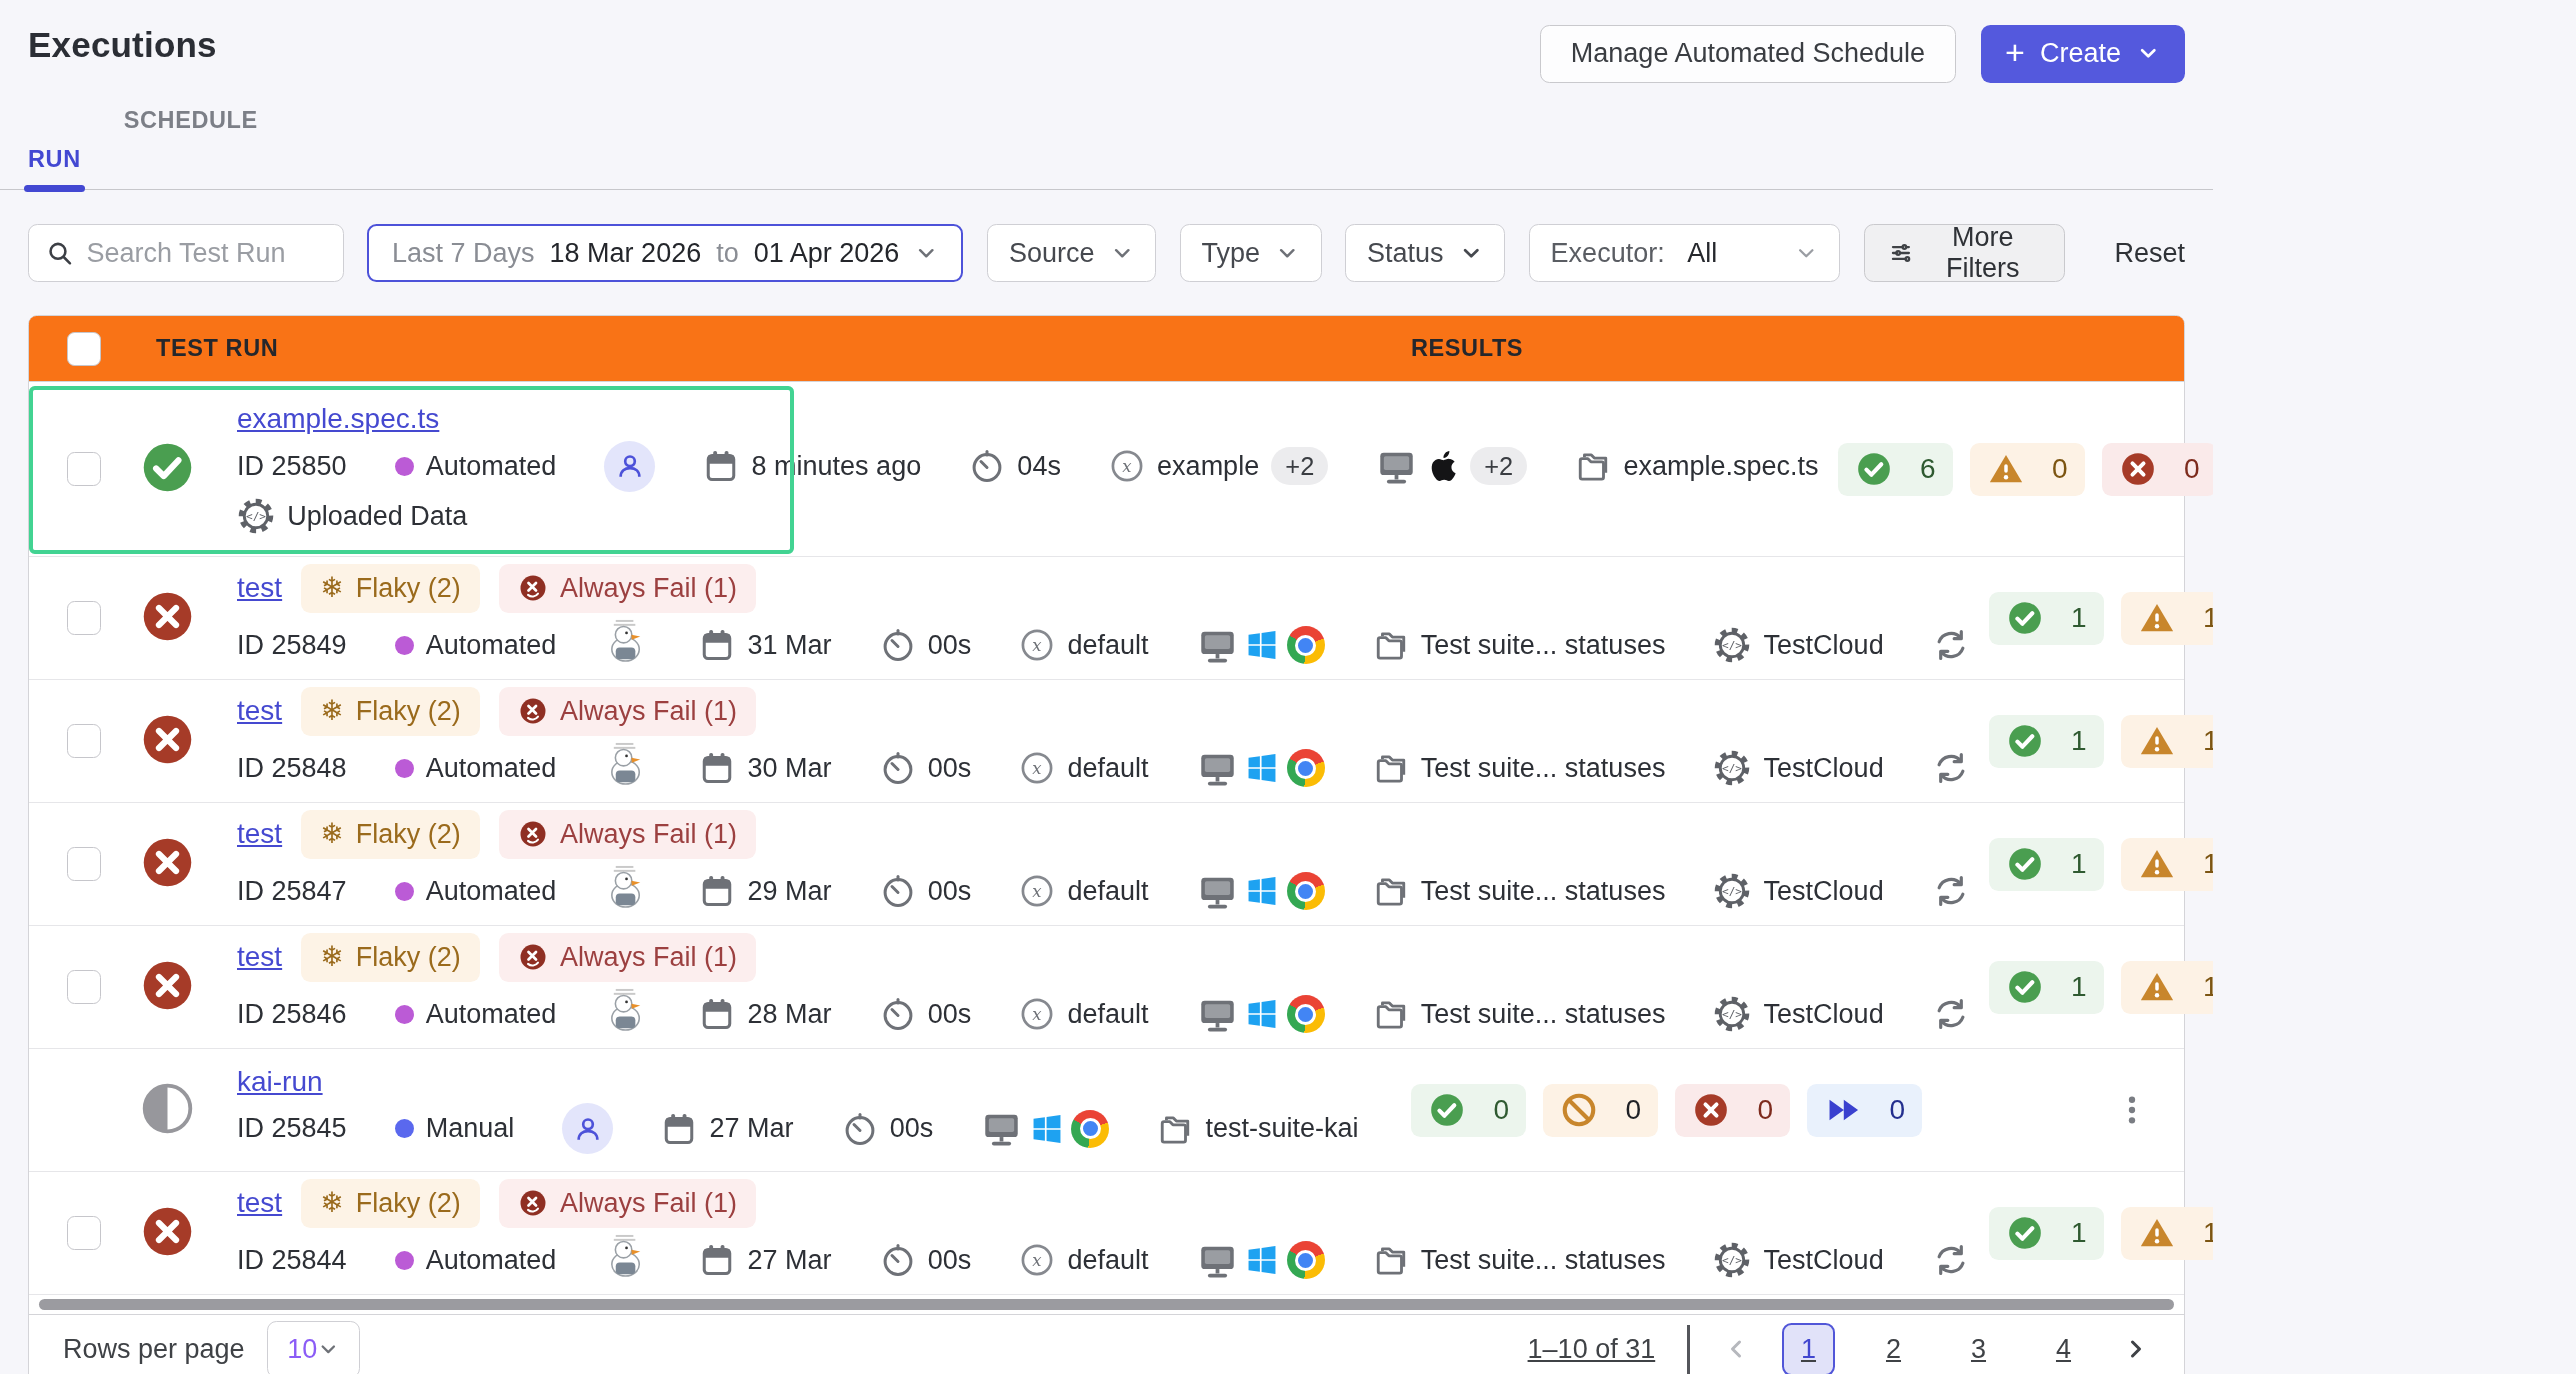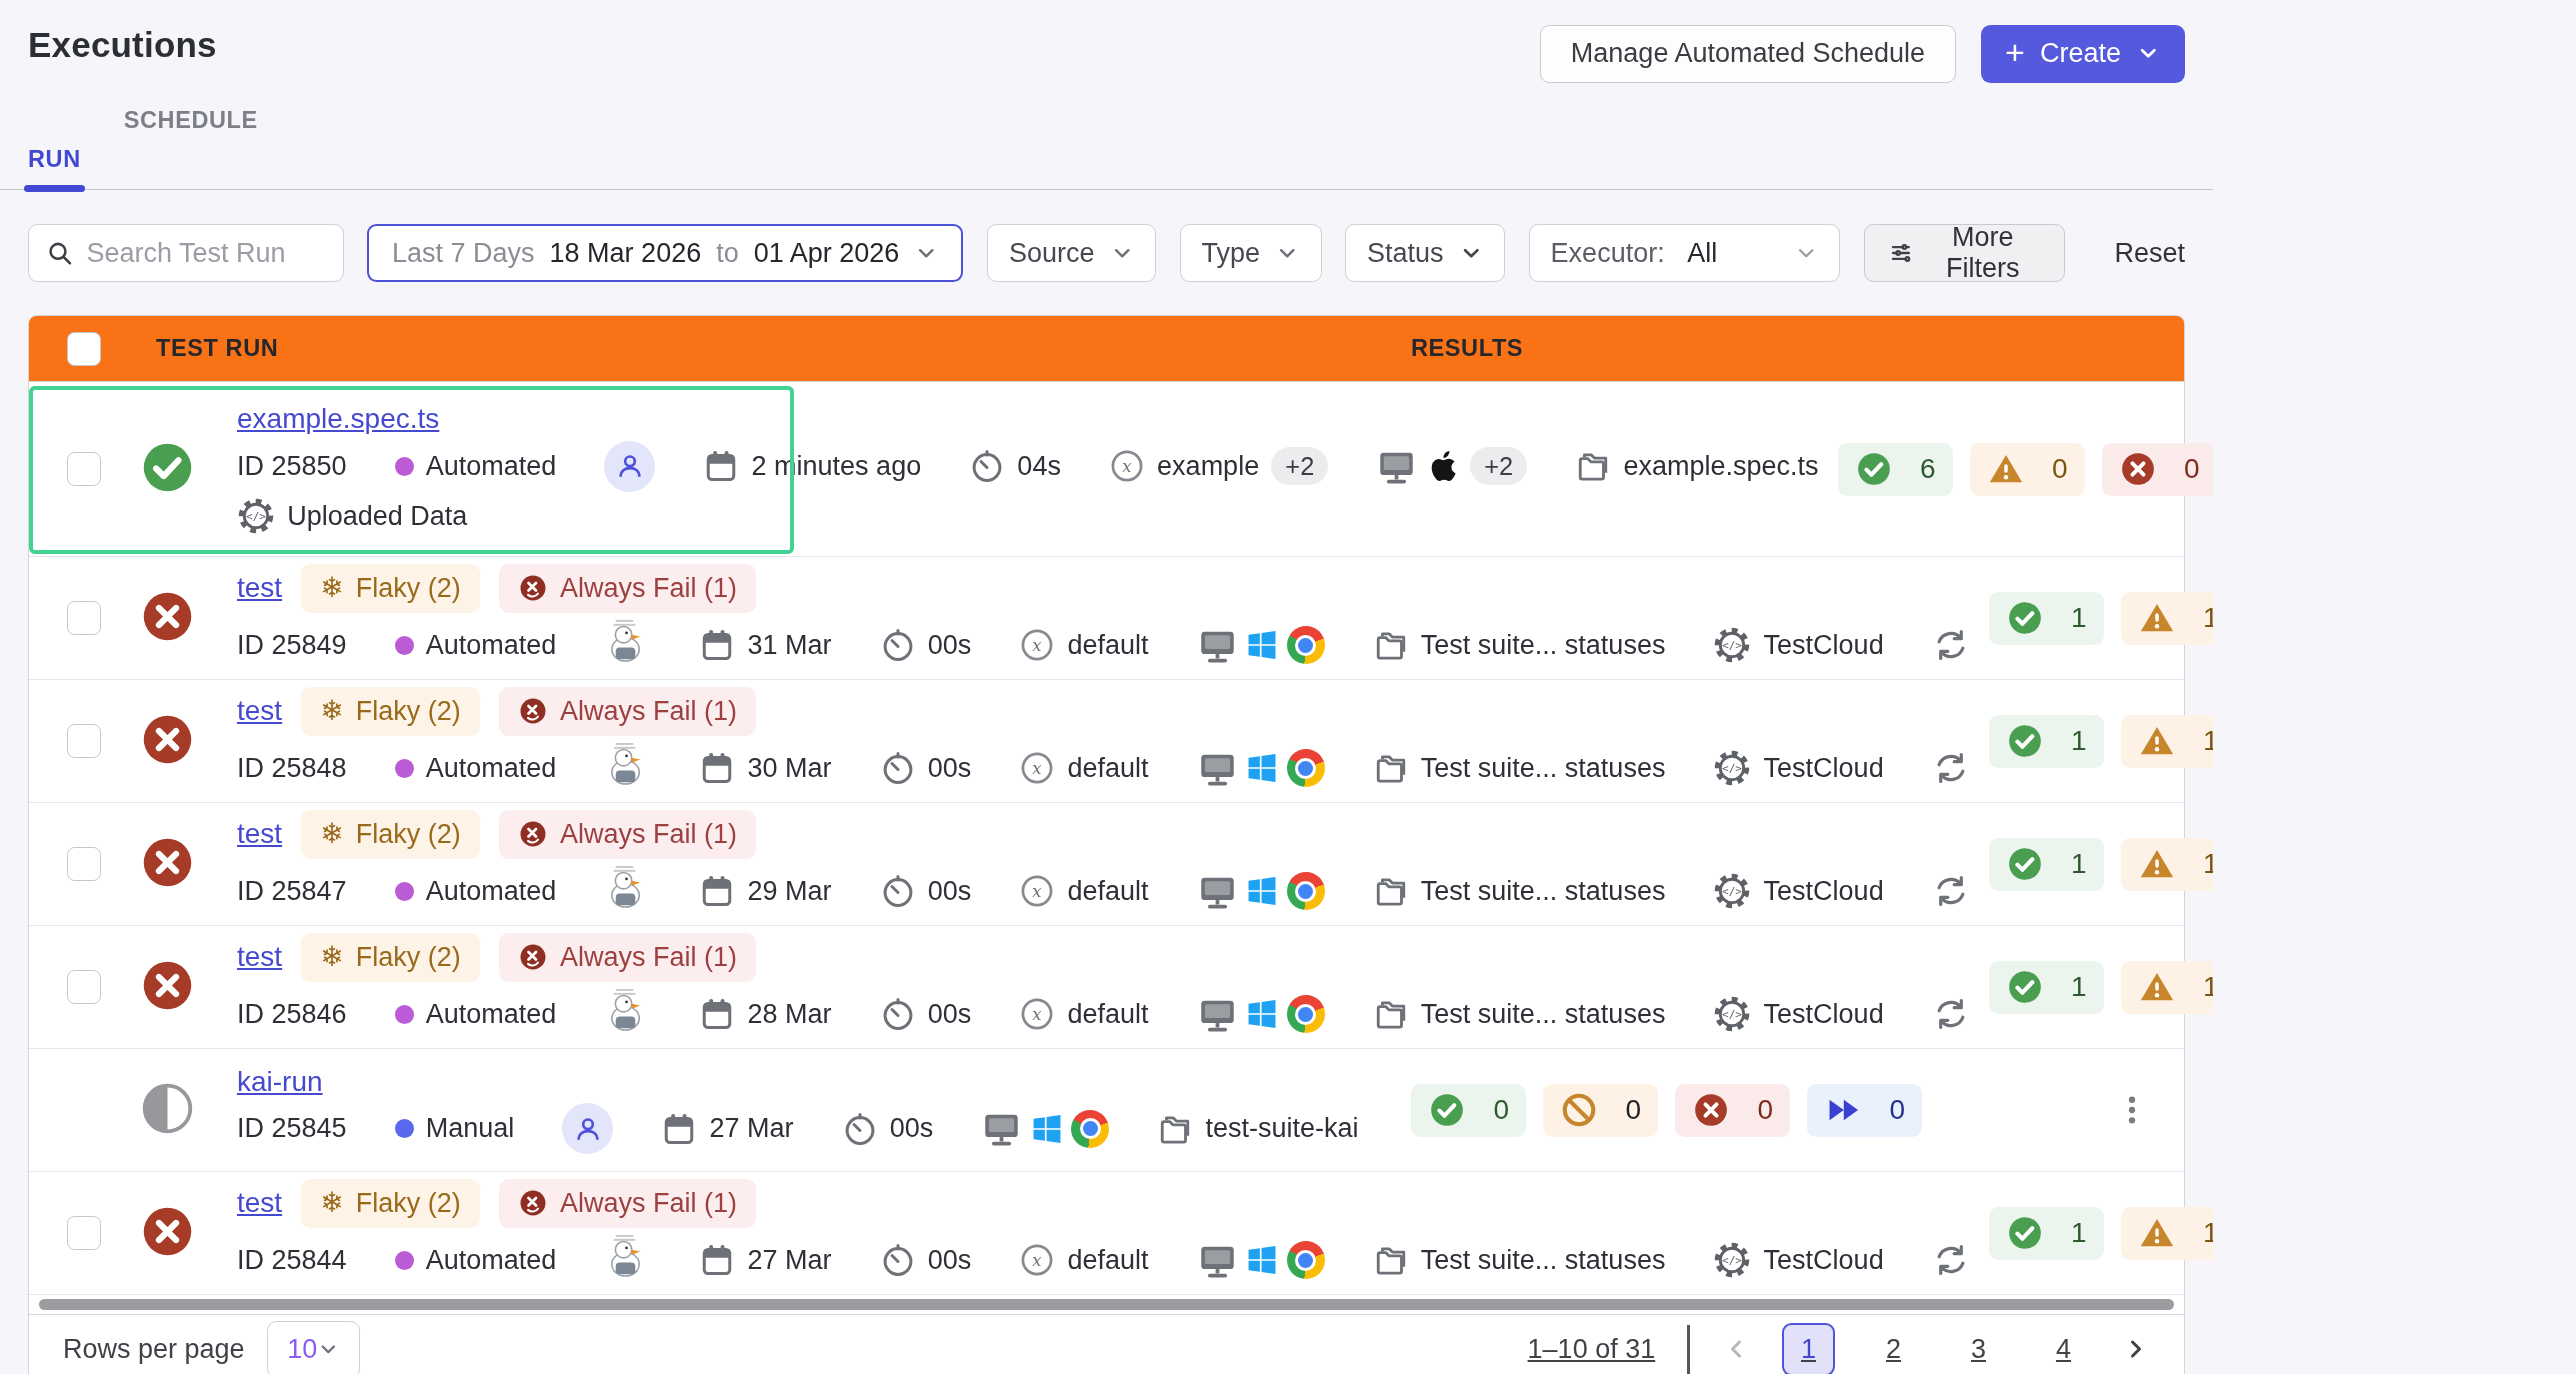--- a/index.html
+++ b/index.html
@@ -200,21 +200,21 @@
                 <path d="M5 20c0-4.2 3.1-6.4 7-6.4s7 2.2 7 6.4"></path>
               </svg>
             </span>
           <span class="mi">
               <svg width="36" height="36" viewBox="0 0 24 24">
                 <rect x="3.5" y="5" width="17" height="16" rx="2.5" fill="none" stroke="#6e7177" stroke-width="2"></rect>
                 <path d="M3.5 5h17v5.5h-17z" fill="#6e7177"></path>
                 <rect x="6.8" y="2" width="2.6" height="4.5" rx="1.2" fill="#6e7177"></rect>
                 <rect x="14.4" y="2" width="2.6" height="4.5" rx="1.2" fill="#6e7177"></rect>
               </svg>
-              <span>2 minutes ago</span>
+              <span>8 minutes ago</span>
             </span>
           <span class="mi">
               <svg width="36" height="36" viewBox="0 0 24 24" fill="none" stroke="#6e7177" stroke-width="2" stroke-linecap="round">
                 <circle cx="12" cy="13" r="8.6"></circle>
                 <path d="M12 13L8 9"></path>
                 <path d="M12 2.4v2.2"></path>
               </svg>
               <span>04s</span>
             </span>
           <span class="mi">

